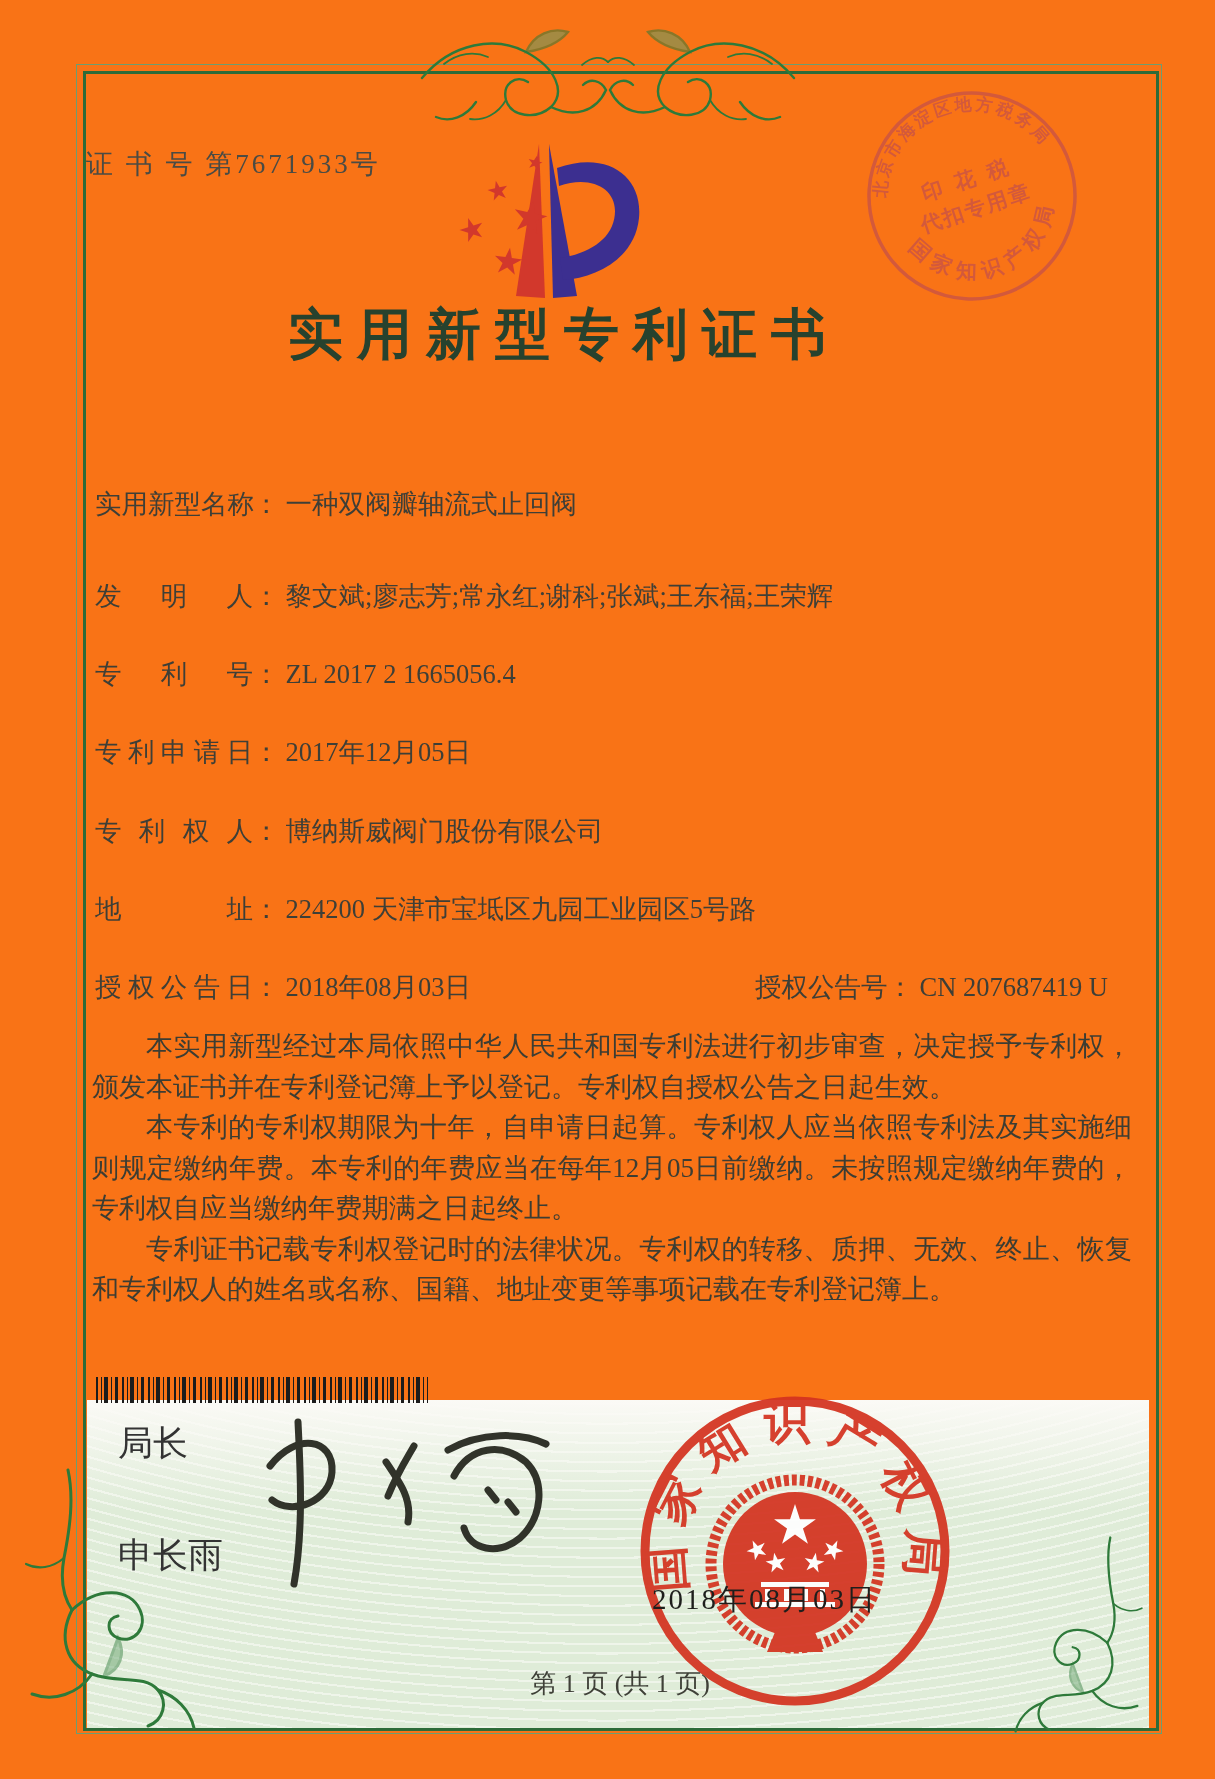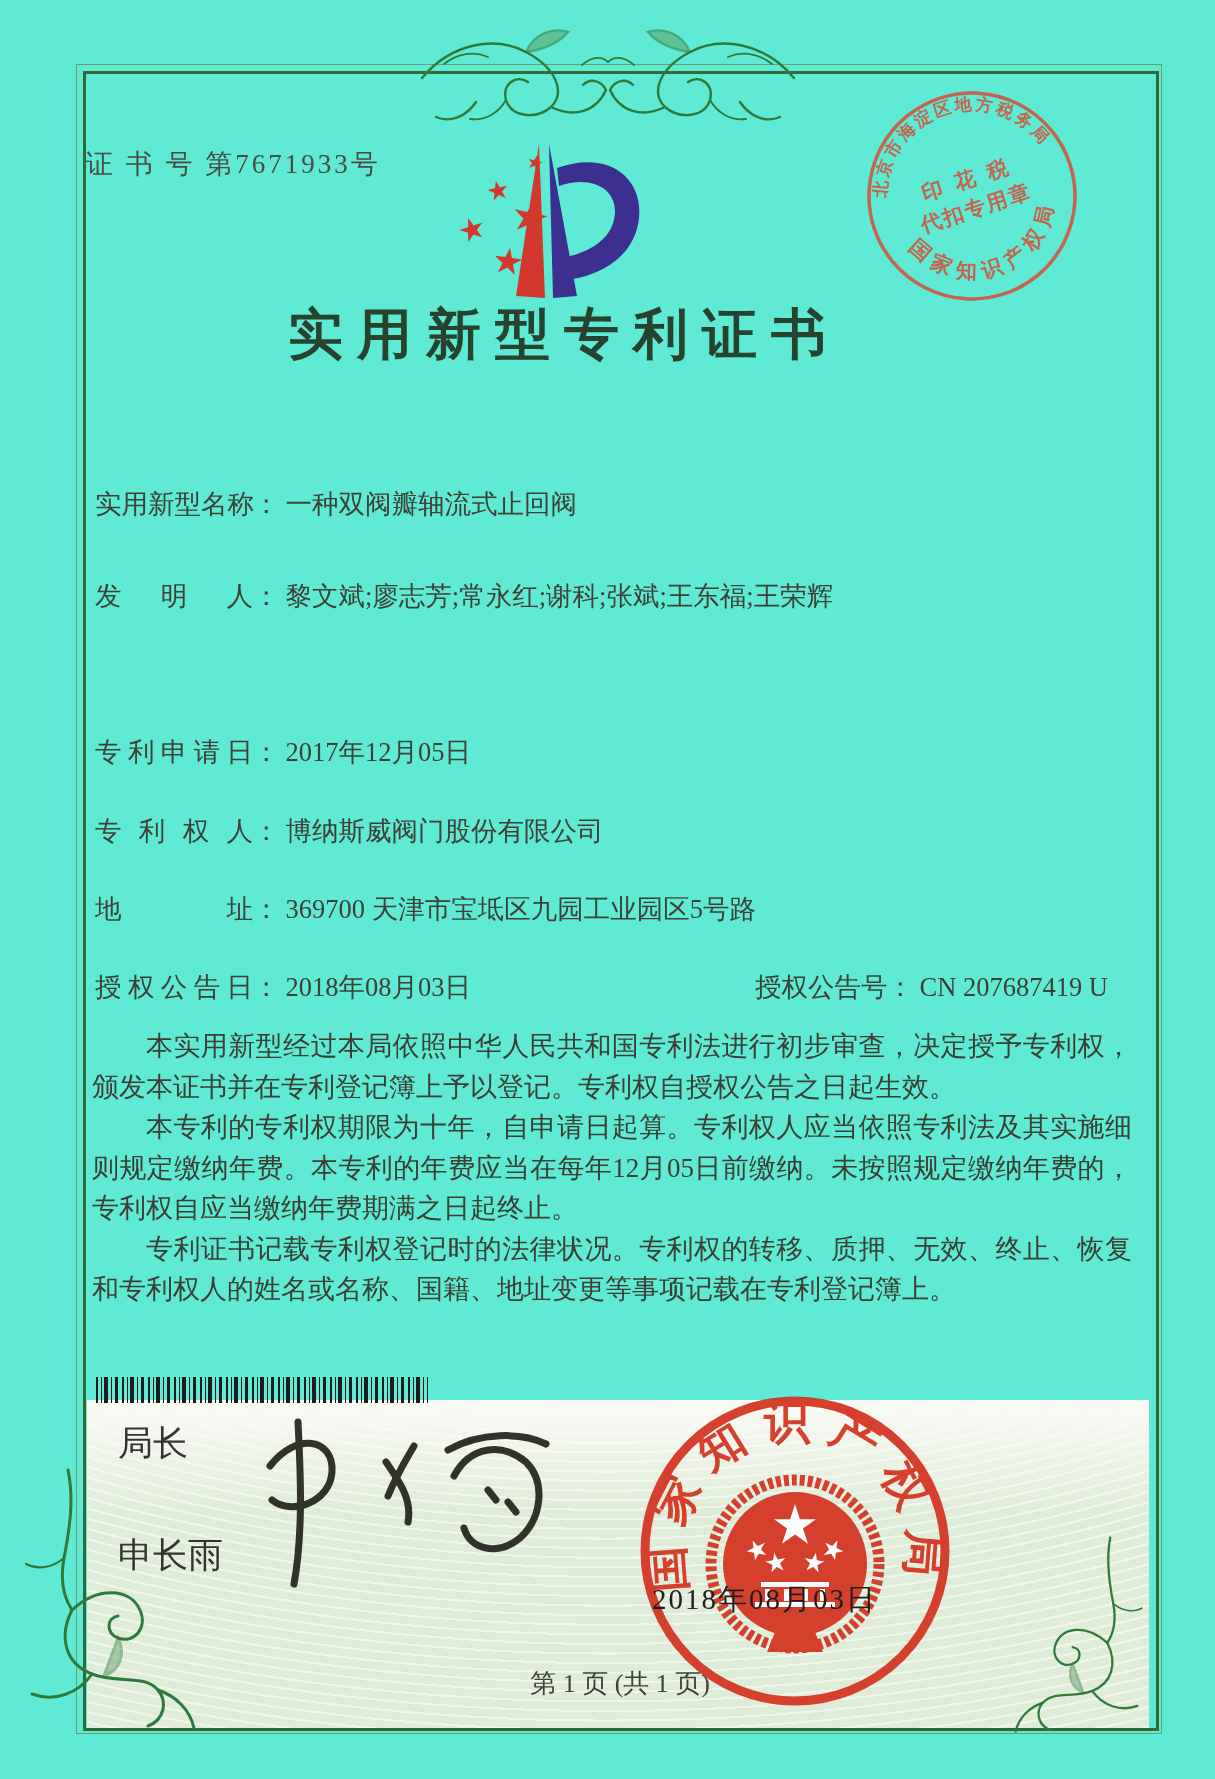--- a/index.html
+++ b/index.html
@@ -1,18 +1,18 @@
 <!DOCTYPE html>
 <html><head>
 <meta charset="utf-8">
 <style>
   html,body{margin:0;padding:0;background:#e8e8e4;}
   .page{
     position:relative;width:1215px;height:1779px;margin:0 auto;
-    background:#5eead4;overflow:hidden;
+    background:#f97316;overflow:hidden;
     font-family:"Liberation Serif","DejaVu Serif",serif;
     color:#3f4037;
   }
   
   .frame-outer{position:absolute;left:76px;top:64px;width:1084px;height:1668px;
     border:1.5px solid #6b9e72;z-index:1;}
   .frame-inner{position:absolute;left:83px;top:71px;width:1070px;height:1654px;
     border:3px solid #2d6b39;z-index:1;}
   
   .green-zone{position:absolute;left:87px;top:1400px;width:1062px;height:328px;z-index:0;
@@ -116,28 +116,31 @@
   </svg>
 
   <div class="title">实用新型专利证书</div>
 
   <div class="frow" style="top:486px">
     <span class="flabel">实用新型名称</span><span>：</span><span class="fvalue">一种双阀瓣轴流式止回阀</span>
   </div>
   <div class="frow" style="top:578px">
     <span class="flabel">发明人</span><span>：</span><span class="fvalue">黎文斌;廖志芳;常永红;谢科;张斌;王东福;王荣辉</span>
   </div>
+  <div class="frow" style="top:656px">
+    <span class="flabel">专利号</span><span>：</span><span class="fvalue">ZL 2017 2 1665056.4</span>
+  </div>
   <div class="frow" style="top:734px">
     <span class="flabel">专利申请日</span><span>：</span><span class="fvalue">2017年12月05日</span>
   </div>
   <div class="frow" style="top:813px">
     <span class="flabel">专利权人</span><span>：</span><span class="fvalue">博纳斯威阀门股份有限公司</span>
   </div>
   <div class="frow" style="top:891px">
-    <span class="flabel">地址</span><span>：</span><span class="fvalue">369700 天津市宝坻区九园工业园区5号路</span>
+    <span class="flabel">地址</span><span>：</span><span class="fvalue">224200 天津市宝坻区九园工业园区5号路</span>
   </div>
   <div class="frow" style="top:969px;width:1040px">
     <span class="flabel">授权公告日</span><span>：</span><span class="fvalue">2018年08月03日</span>
     <span class="frow2">
       <span class="flabel small">授权公告号</span><span>：</span><span class="fvalue">CN 207687419 U</span>
     </span>
   </div>
 
   <div class="paras">
     <p>本实用新型经过本局依照中华人民共和国专利法进行初步审查，决定授予专利权，颁发本证书并在专利登记簿上予以登记。专利权自授权公告之日起生效。</p>

